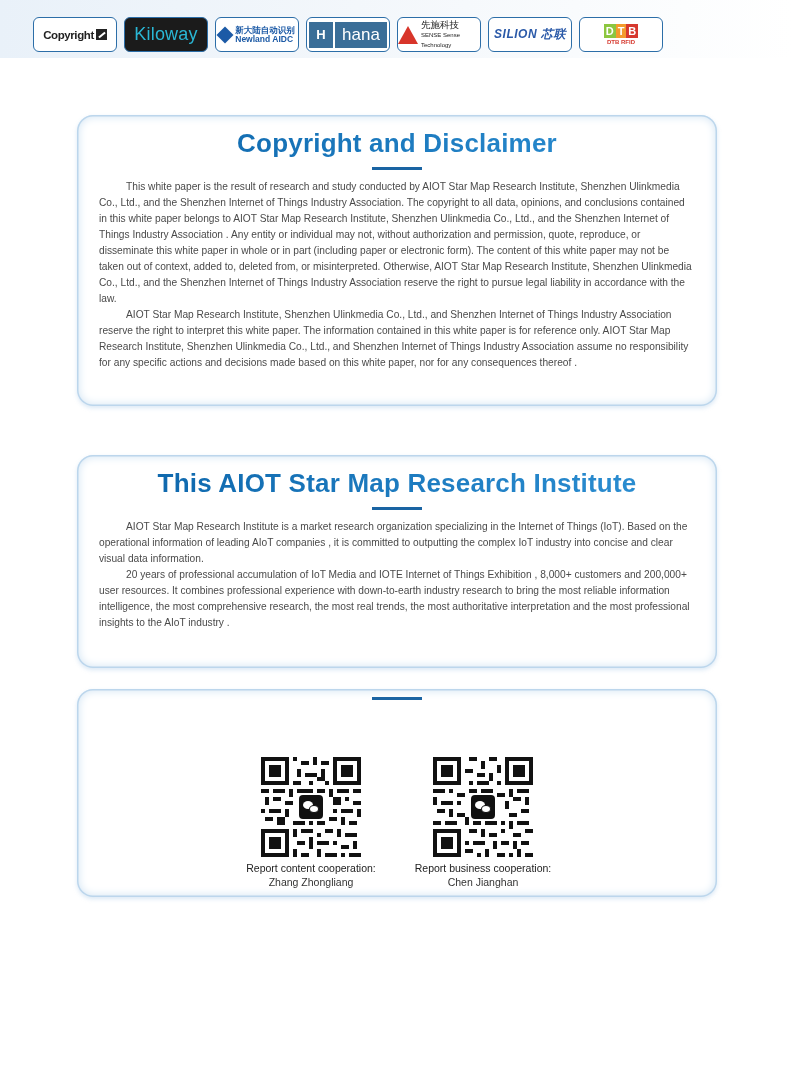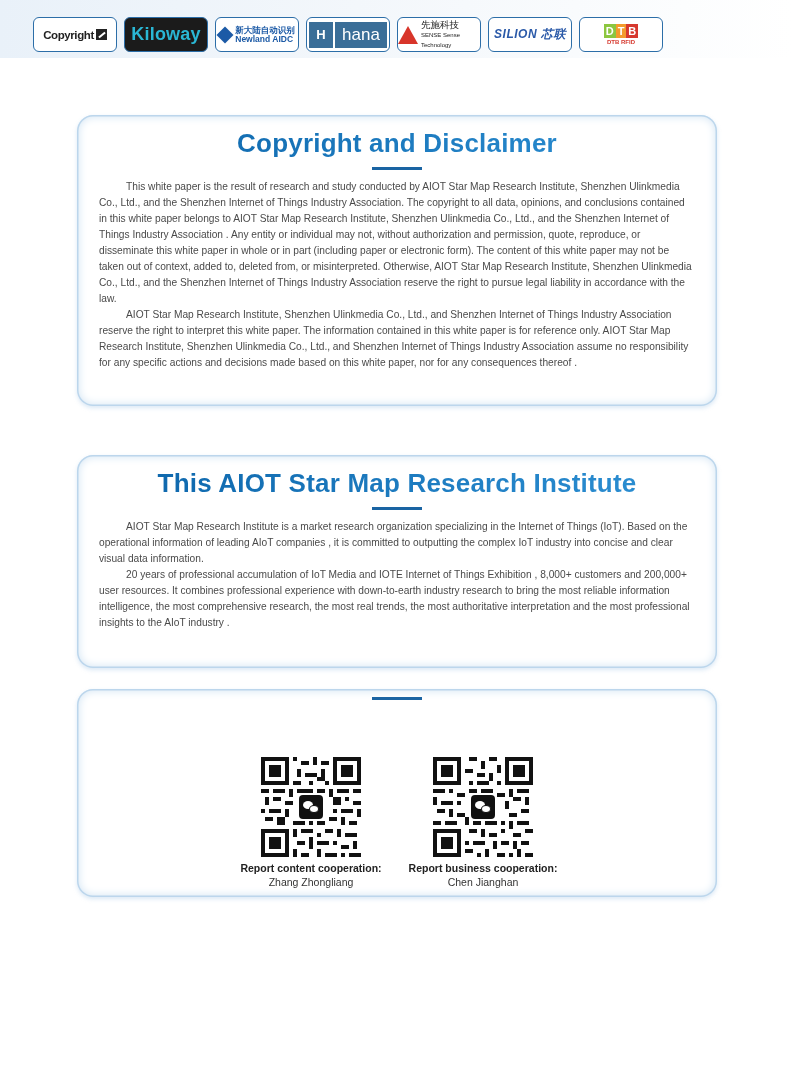--- a/index.html
+++ b/index.html
@@ -12,21 +12,21 @@
   }
   .logos { position: absolute; top: 17px; left: 33px; display: flex; gap: 7px; }
   .logo {
     width: 84px; height: 35px; border: 1.5px solid #2c6ea8; border-radius: 6px;
     background: #fff; display: flex; align-items: center; justify-content: center;
     font-size: 11px; overflow: hidden;
   }
   .logo.checkpoint { font-weight: bold; color: #222; letter-spacing: -0.4px; font-size: 11.5px; }
   .logo.checkpoint .mark { display:inline-block; width:11px; height:11px; background:#222; margin-left:2px; position:relative; }
   .logo.checkpoint .mark::after { content:""; position:absolute; left:2px; top:5px; width:8px; height:2px; background:#fff; transform: rotate(-40deg); }
-  .logo.kiloway { background: #1b1b1b; color: #2ab7d5; font-weight: bold; font-size: 18px; border-color:#2c6ea8; letter-spacing: 0.2px; }
+  .logo.kiloway { background: #1b1b1b; color: #2ab7d5; font-weight: normal; font-size: 18px; border-color:#2c6ea8; letter-spacing: 0.2px; }
   .logo.newland { gap: 4px; }
   .logo.newland .diamond { width: 12px; height: 12px; background: #1c5aa6; transform: rotate(45deg); }
   .logo.newland .txt { display:flex; flex-direction:column; line-height: 9px; color:#1c5aa6; font-size: 8.5px; font-weight: bold; }
   .logo.hana { background: #fff; padding: 2px; gap: 2px; }
   .logo.hana .ico { width: 24px; height: 26px; background: #3a6e98; color:#fff; font-weight:bold; display:flex; align-items:center; justify-content:center; font-size:13px; }
   .logo.hana .word { flex:1; height: 26px; background: #3a6e98; color:#fff; font-size: 17px; display:flex; align-items:center; justify-content:center; }
   .logo.sense { gap: 3px; }
   .logo.sense .tri { width: 0; height: 0; border-left: 10px solid transparent; border-right: 10px solid transparent; border-bottom: 18px solid #d8352a; }
   .logo.sense .txt { display:flex; flex-direction:column; line-height: 10px; color:#222; font-size: 9.5px; }
   .logo.sense .txt .sub { font-size: 6px; }
@@ -70,21 +70,21 @@
   .qr-row { position: absolute; top: 68px; left: 0; width: 640px; display: flex; justify-content: center; gap: 22px; }
   .qr-col { width: 150px; display: flex; flex-direction: column; align-items: center; }
   .qr { width: 100px; height: 100px; position: relative; background: #fff; }
   .qr svg { width: 100px; height: 100px; display: block; }
   .wechat {
     position: absolute; left: 38px; top: 38px; width: 24px; height: 24px; background: #111; border-radius: 4px;
     display:flex; align-items:center; justify-content:center;
   }
   .wechat .b1 { position:absolute; left:4px; top:6px; width:10px; height:8px; background:#fff; border-radius:50%; }
   .wechat .b2 { position:absolute; left:10px; top:10px; width:10px; height:8px; background:#fff; border-radius:50%; border:1px solid #111; }
-  .qr-label { margin-top: 5px; font-size: 10.5px; font-weight: bold; color: #222; white-space: nowrap; }
+  .qr-label { margin-top: 5px; font-size: 10.5px; font-weight: normal; color: #222; white-space: nowrap; }
   .qr-name { font-size: 10.5px; color: #333; margin-top: 2px; white-space: nowrap; }
 </style>
 </head>
 <body>
 
 <div class="top-strip">
   <div class="logos">
     <div class="logo checkpoint">
       <span>Copyright</span>
         <span class="mark"></span>

